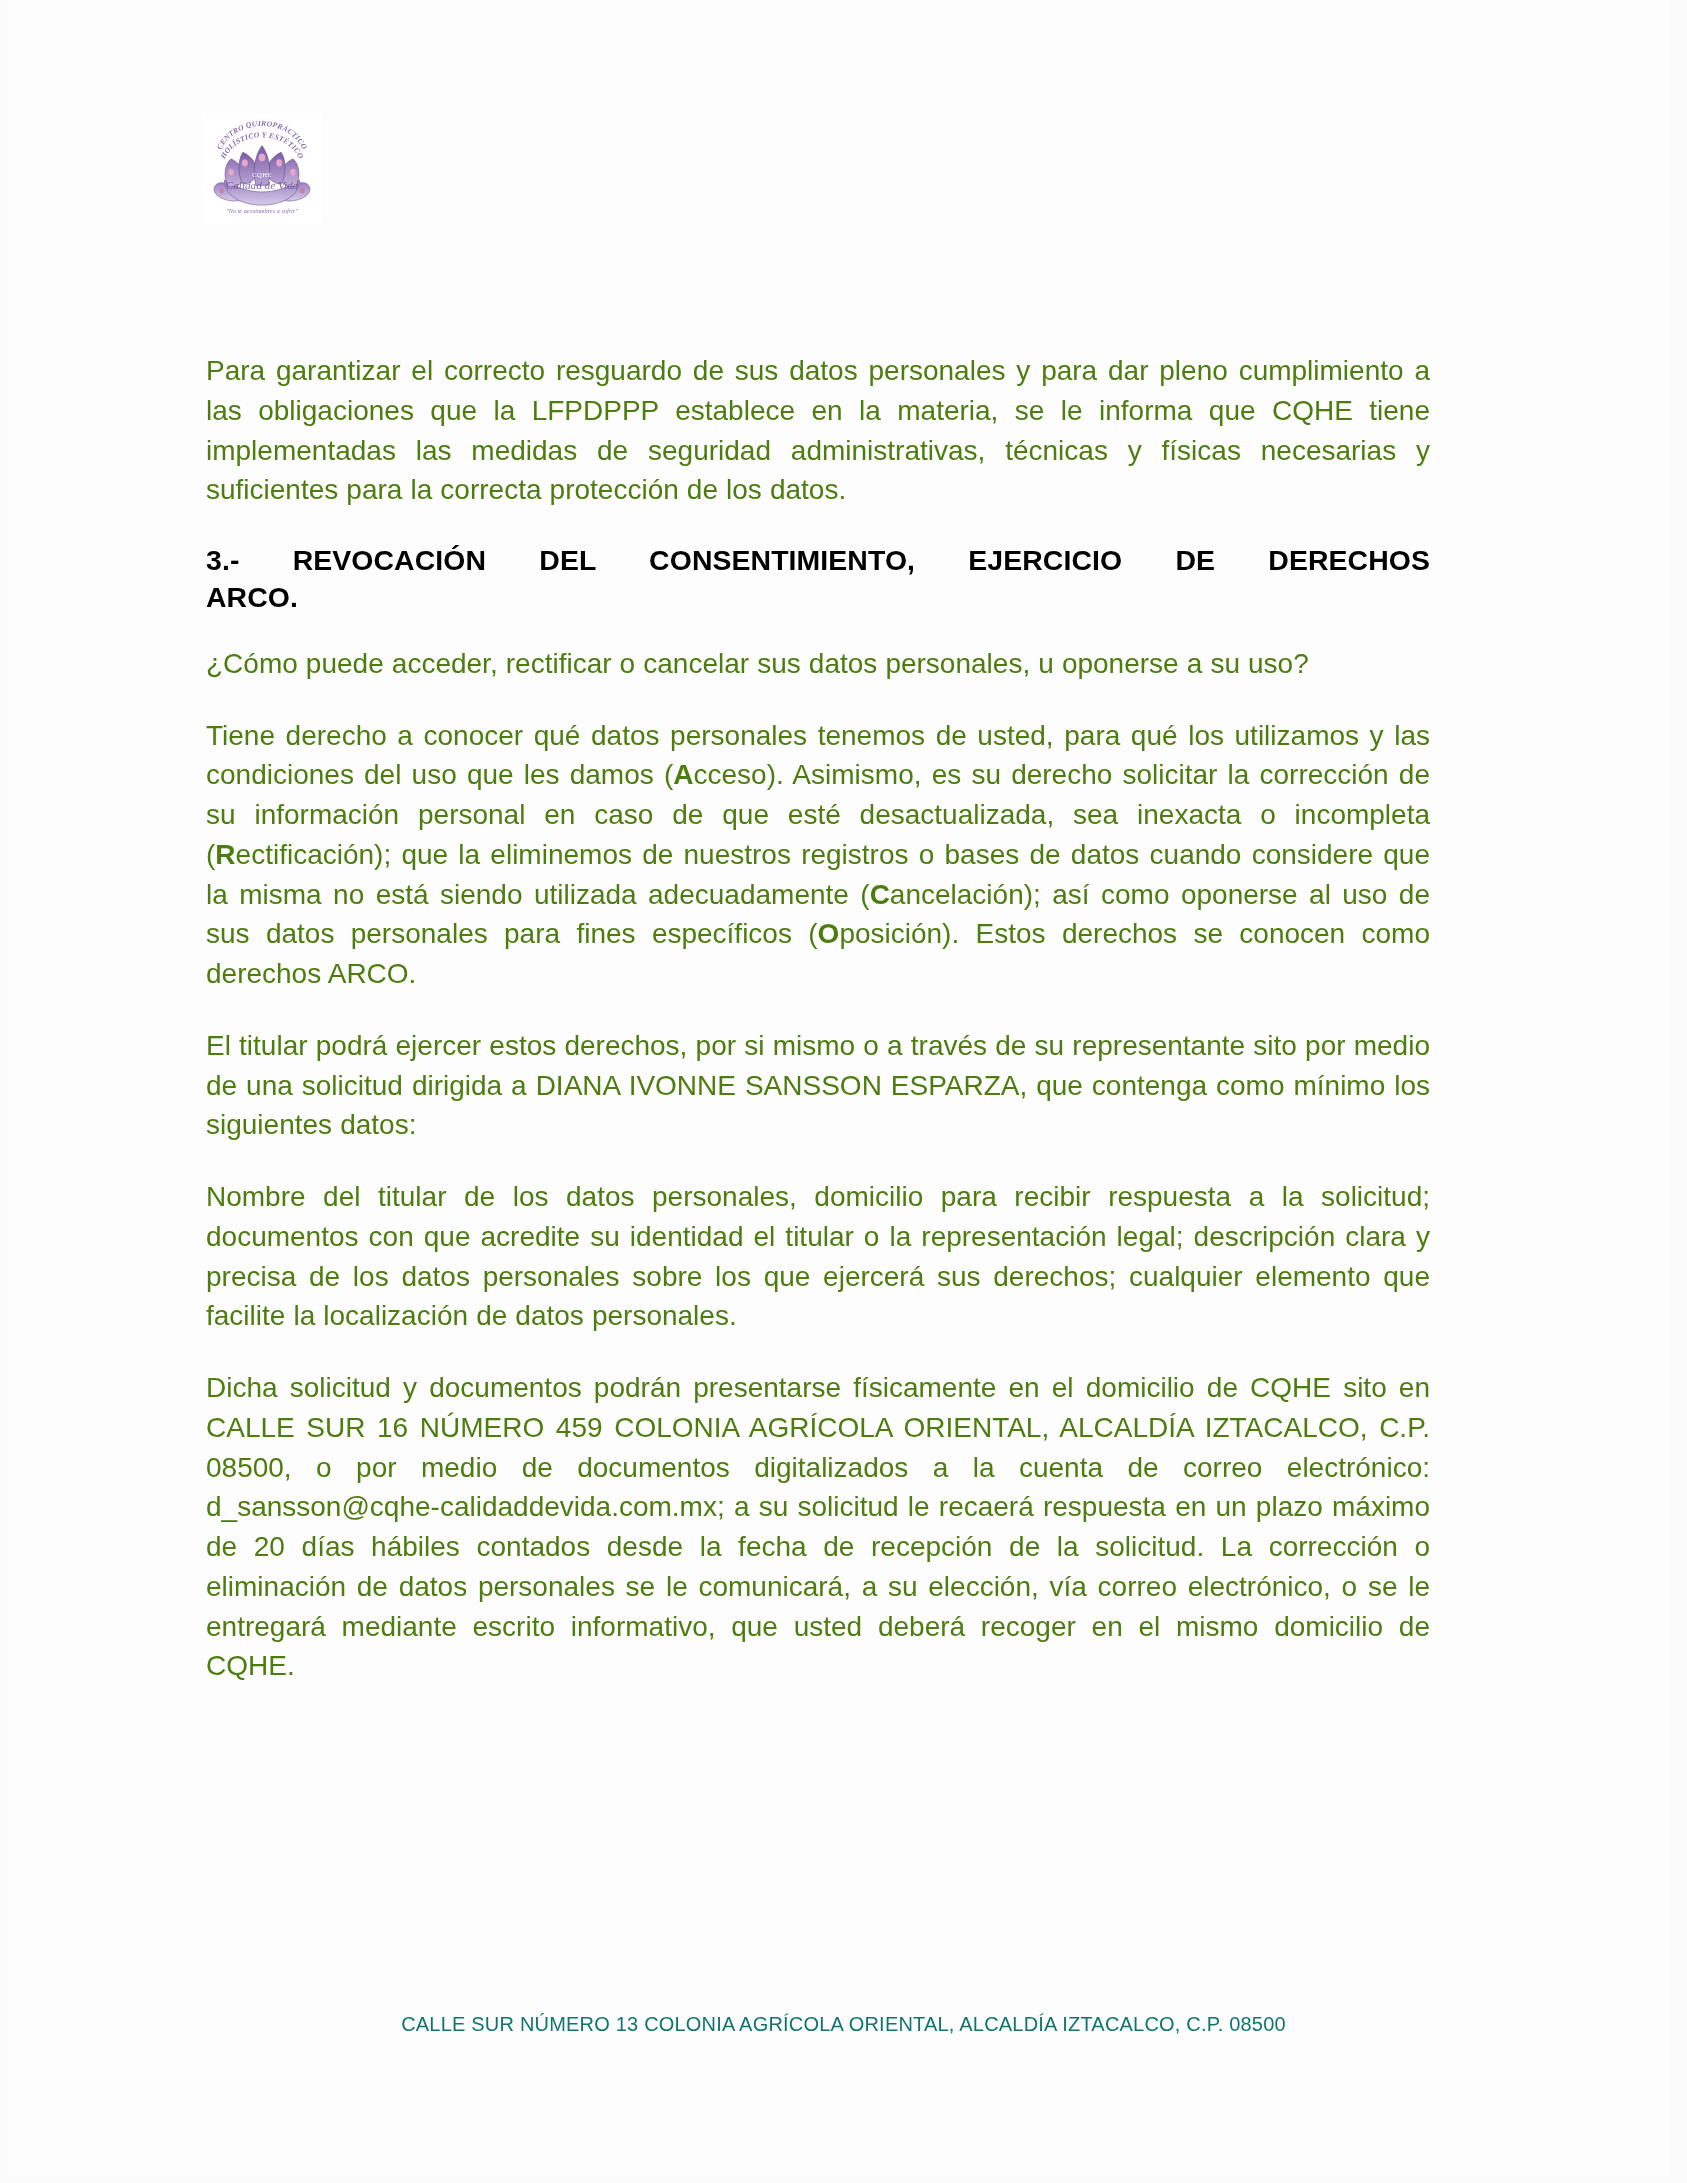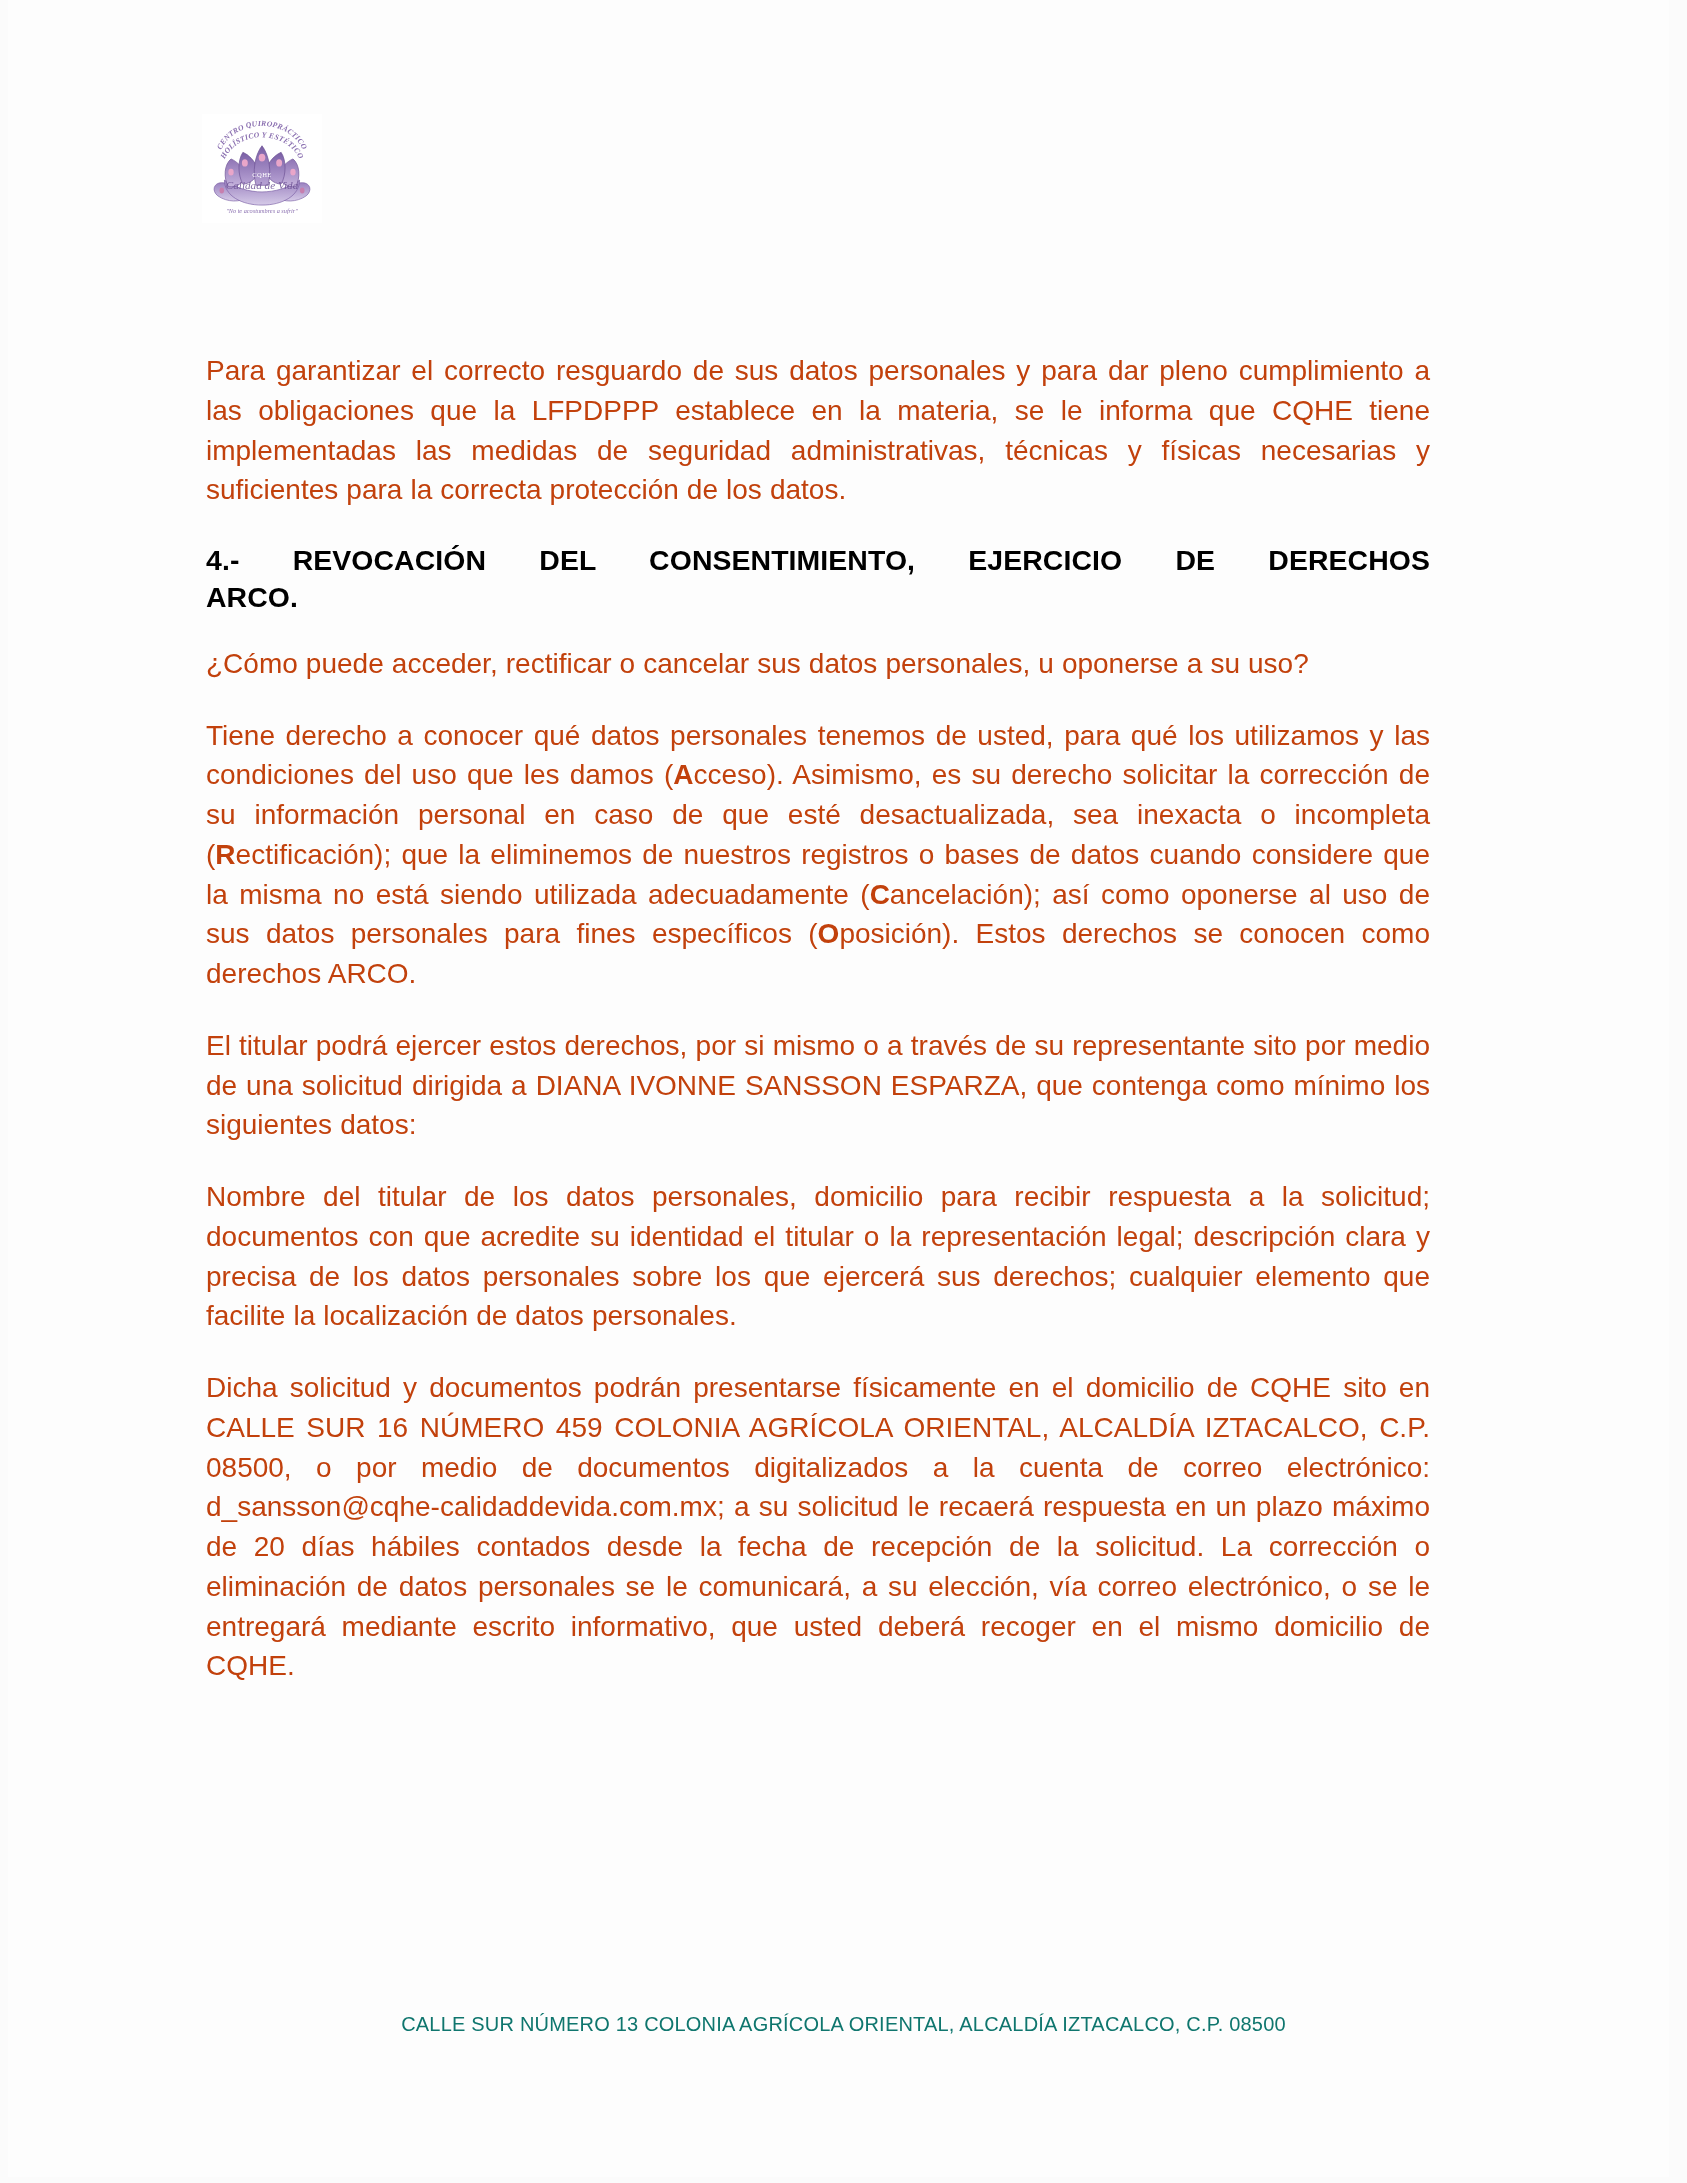--- a/index.html
+++ b/index.html
@@ -67,21 +67,21 @@
   }
   h2.section-head.justified > span.jlast {
     display: block;
     text-align: left;
   }
 
   p.body {
     font-family: "Liberation Sans", sans-serif;
     font-size: 28px;
     line-height: 1.42;
-    color: #c2410c;
+    color: #4d7c0f;
     margin: 0;
     text-align: justify;
     text-align-last: left;
     word-spacing: 0.3px;
   }
   p.body b { font-weight: bold; }
 
   .gap-sm { height: 28px; }
   .gap-md { height: 32px; }
 
@@ -172,21 +172,21 @@
   <div class="content">
 
 
     <div class="gap-sm"></div>
 
     <p class="body">Para garantizar el correcto resguardo de sus datos personales y para dar pleno cumplimiento a las obligaciones que la LFPDPPP establece en la materia, se le informa que CQHE tiene implementadas las medidas de seguridad administrativas, técnicas y físicas necesarias y suficientes para la correcta protección de los datos.</p>
 
     <div class="gap-md"></div>
 
     <h2 class="section-head justified">
-      <span class="jline">4.- REVOCACIÓN DEL CONSENTIMIENTO, EJERCICIO DE DERECHOS</span>
+      <span class="jline">3.- REVOCACIÓN DEL CONSENTIMIENTO, EJERCICIO DE DERECHOS</span>
       <span class="jlast">ARCO.</span>
     </h2>
 
     <div class="gap-sm"></div>
 
     <p class="body">¿Cómo puede acceder, rectificar o cancelar sus datos personales, u oponerse a su uso?</p>
 
     <div class="gap-md"></div>
 
     <p class="body"><span>Tiene derecho a conocer qué datos personales tenemos de usted, para qué los utilizamos y las condiciones del uso que les damos (</span><b>A</b><span>cceso). Asimismo, es su derecho solicitar la corrección de su información personal en caso de que esté desactualizada, sea inexacta o incompleta (</span><b>R</b><span>ectificación); que la eliminemos de nuestros registros o bases de datos cuando considere que la misma no está siendo utilizada adecuadamente (</span><b>C</b><span>ancelación); así como oponerse al uso de sus datos personales para fines específicos (</span><b>O</b><span>posición). Estos derechos se conocen como derechos ARCO.</span></p>

